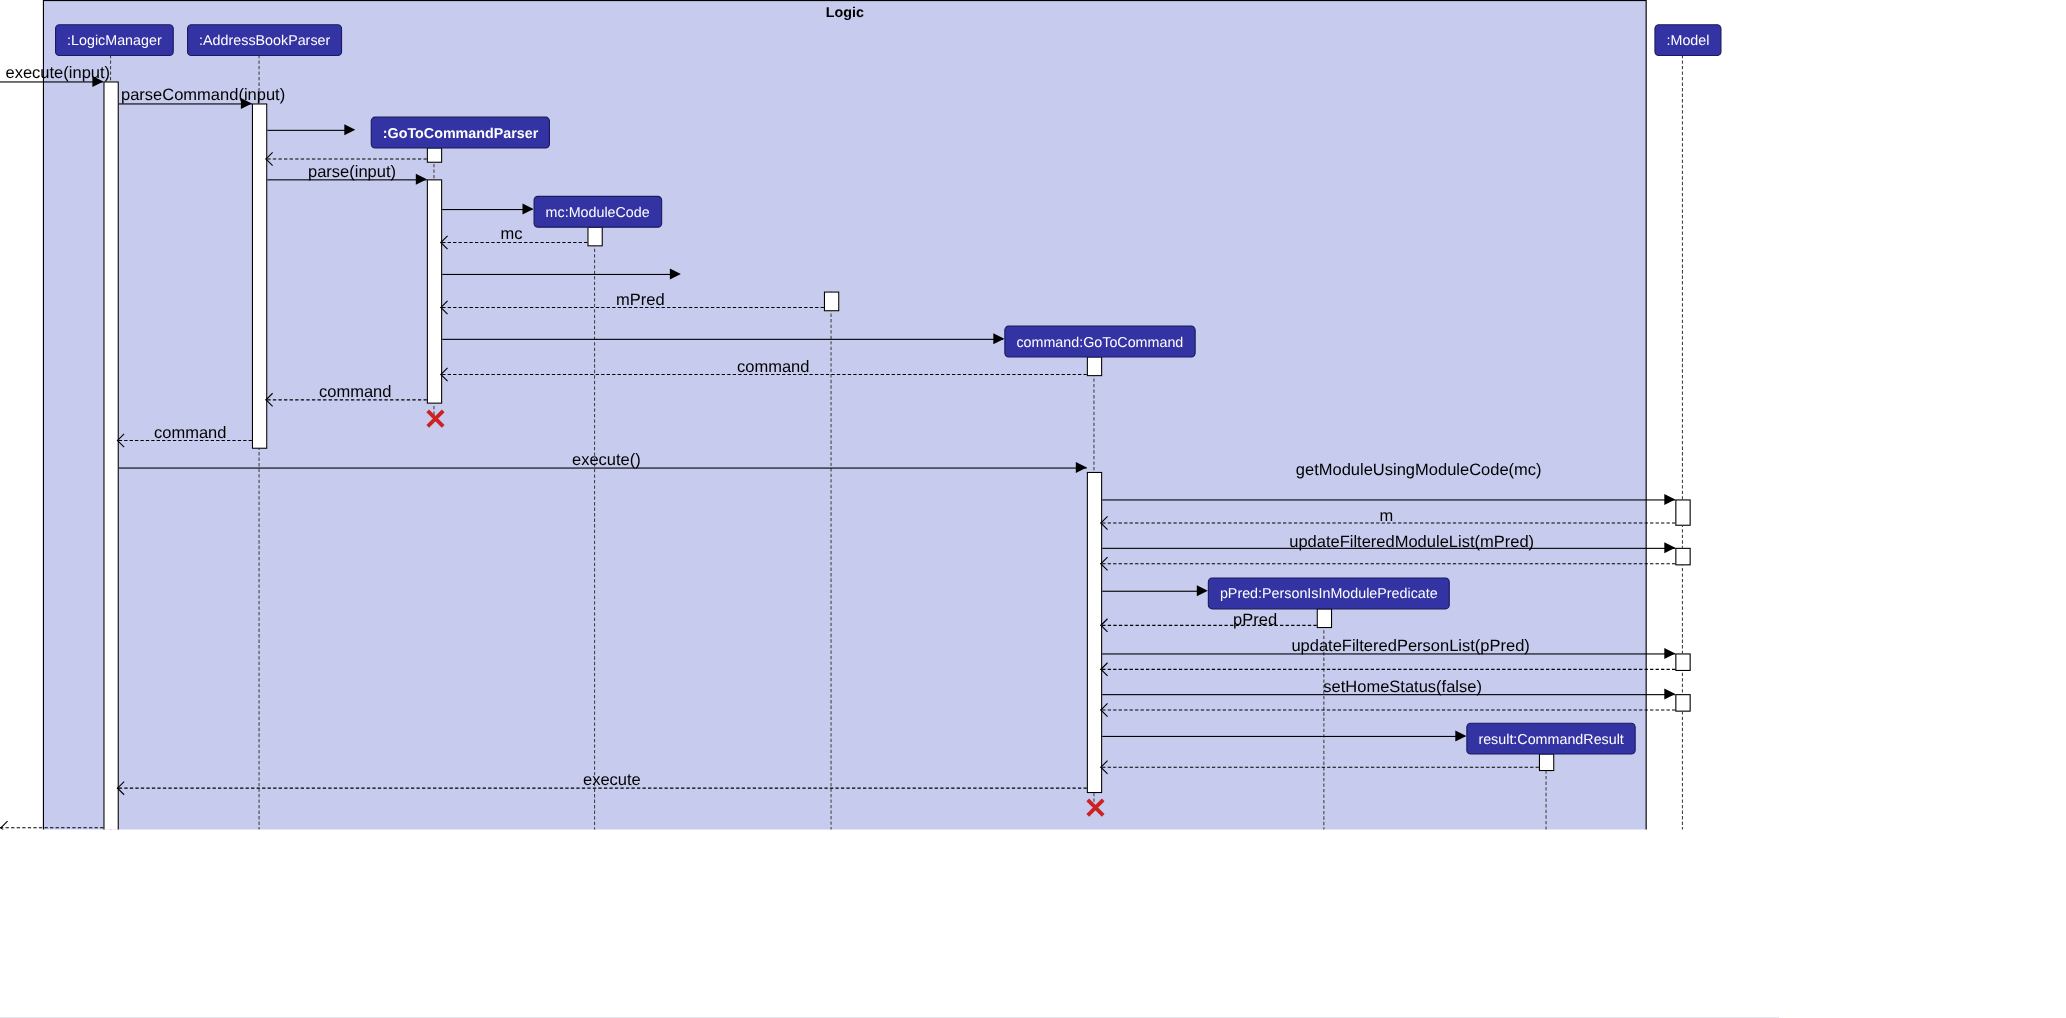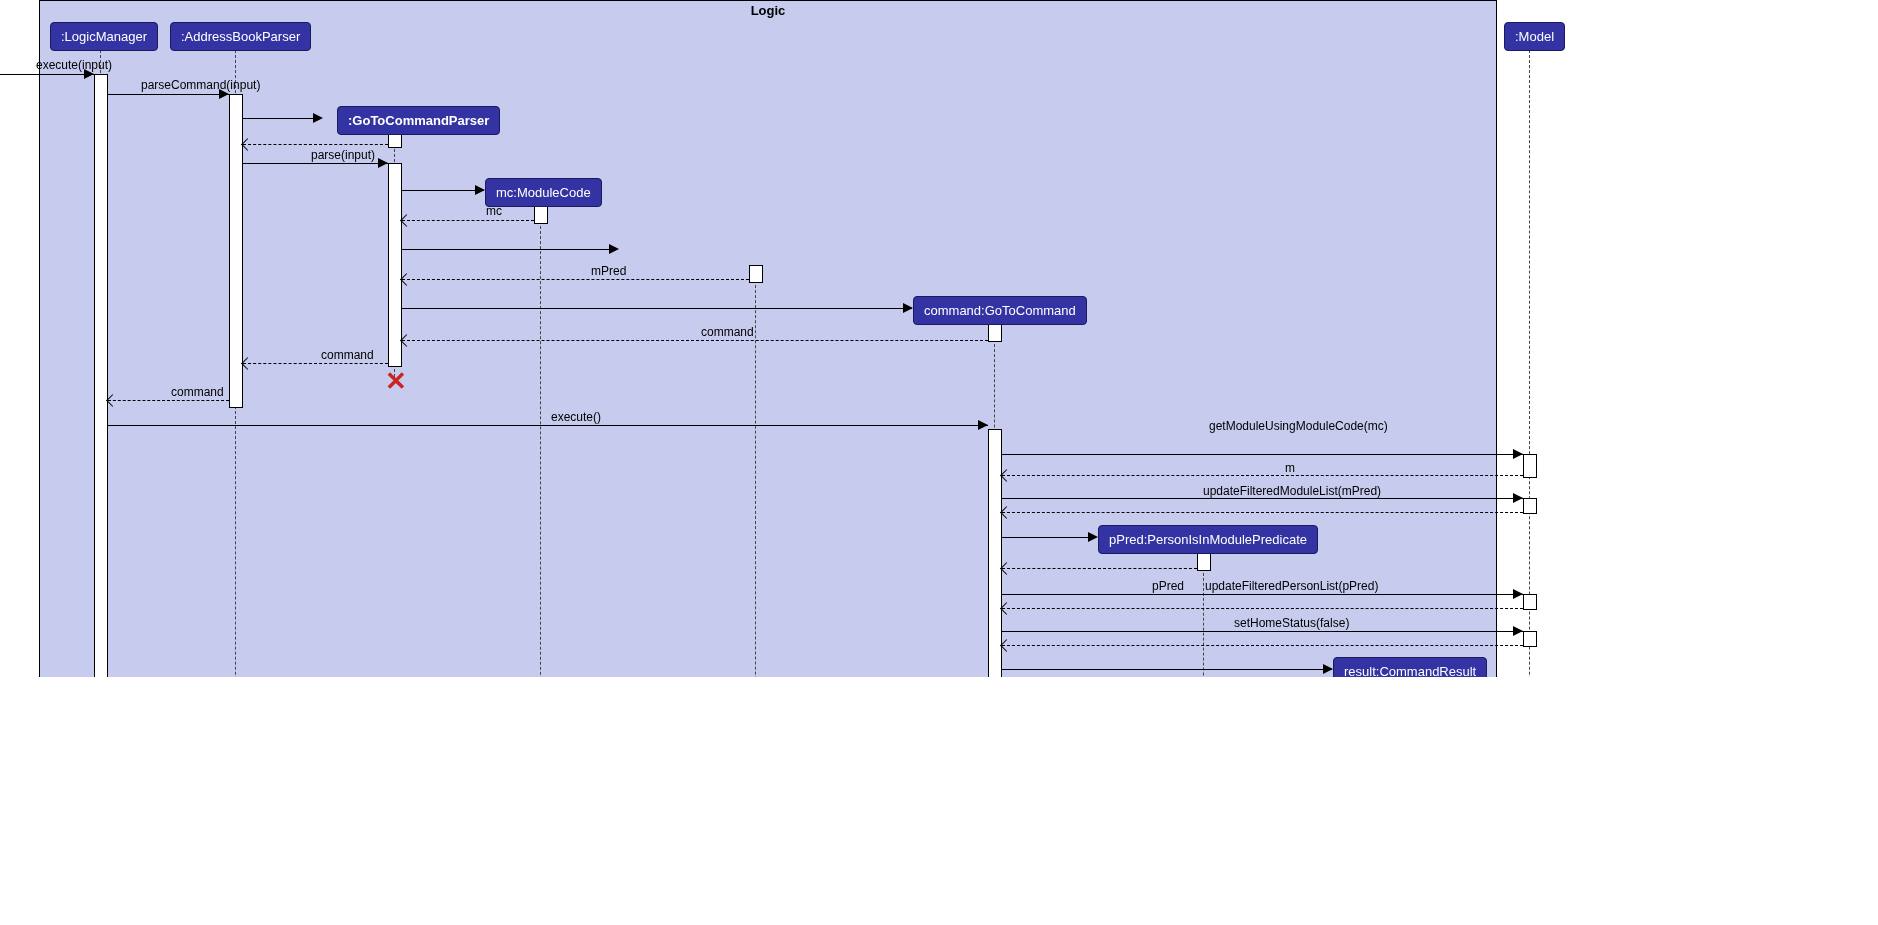--- a/index.html
+++ b/index.html
@@ -5,21 +5,21 @@
   body {
     margin: 0;
     padding: 0;
     font-family: sans-serif;
     font-size: 13px;
     background: #fff;
   }
   .container {
     position: relative;
     width: 1878px;
-    height: 677px;
+    height: 754px;
   }
   .box-logic {
     position: absolute;
     left: 39px;
     top: 0;
     width: 1456px;
     height: 780px;
     background: #c7ccee;
     border: 1.5px solid #000;
   }
@@ -66,25 +66,24 @@
   }
   .activation {
     position: absolute;
     width: 12px;
     background: #fff;
     border: 1.5px solid #000;
     z-index: 5;
   }
   .msg-label {
     position: absolute;
-    font-size: 12px;
+    font-size: 15px;
     z-index: 8;
     background: transparent;
     white-space: nowrap;
-    margin-left: 31px;
   }
   .arrow-solid {
     position: absolute;
     height: 0;
     border-top: 1.5px solid #000;
     z-index: 7;
   }
   .arrow-dashed {
     position: absolute;
     height: 0;
@@ -223,21 +222,21 @@
   <div class="arrow-head-r" style="left:1513px; top:493px;"></div>
   <div class="msg-label" style="left:1172px; top:484px;">updateFilteredModuleList(mPred)</div>
   <div class="arrow-dashed" style="left:1002px; top:512px; width:521px;"></div>
   <div class="arrow-head-open-l" style="left:1002px; top:508px;"></div>
 
   <div class="arrow-solid" style="left:1002px; top:537px; width:94px;"></div>
   <div class="arrow-head-r" style="left:1088px; top:532px;"></div>
 
   <div class="arrow-dashed" style="left:1002px; top:568px; width:195px;"></div>
   <div class="arrow-head-open-l" style="left:1002px; top:564px;"></div>
-  <div class="msg-label" style="left:1085px; top:579px;padding-left:36px;">pPred</div>
+  <div class="msg-label" style="left:1085px; top:555px;padding-left:36px;">pPred</div>
 
   <div class="arrow-solid" style="left:1002px; top:594px; width:521px;"></div>
   <div class="arrow-head-r" style="left:1513px; top:589px;"></div>
   <div class="msg-label" style="left:1174px; top:579px;">updateFilteredPersonList(pPred)</div>
   <div class="arrow-dashed" style="left:1002px; top:608px; width:521px;"></div>
   <div class="arrow-head-open-l" style="left:1002px; top:604px;"></div>
 
   <div class="arrow-solid" style="left:1002px; top:631px; width:521px;"></div>
   <div class="arrow-head-r" style="left:1513px; top:626px;"></div>
   <div class="msg-label" style="left:1203px; top:616px;">setHomeStatus(false)</div>

